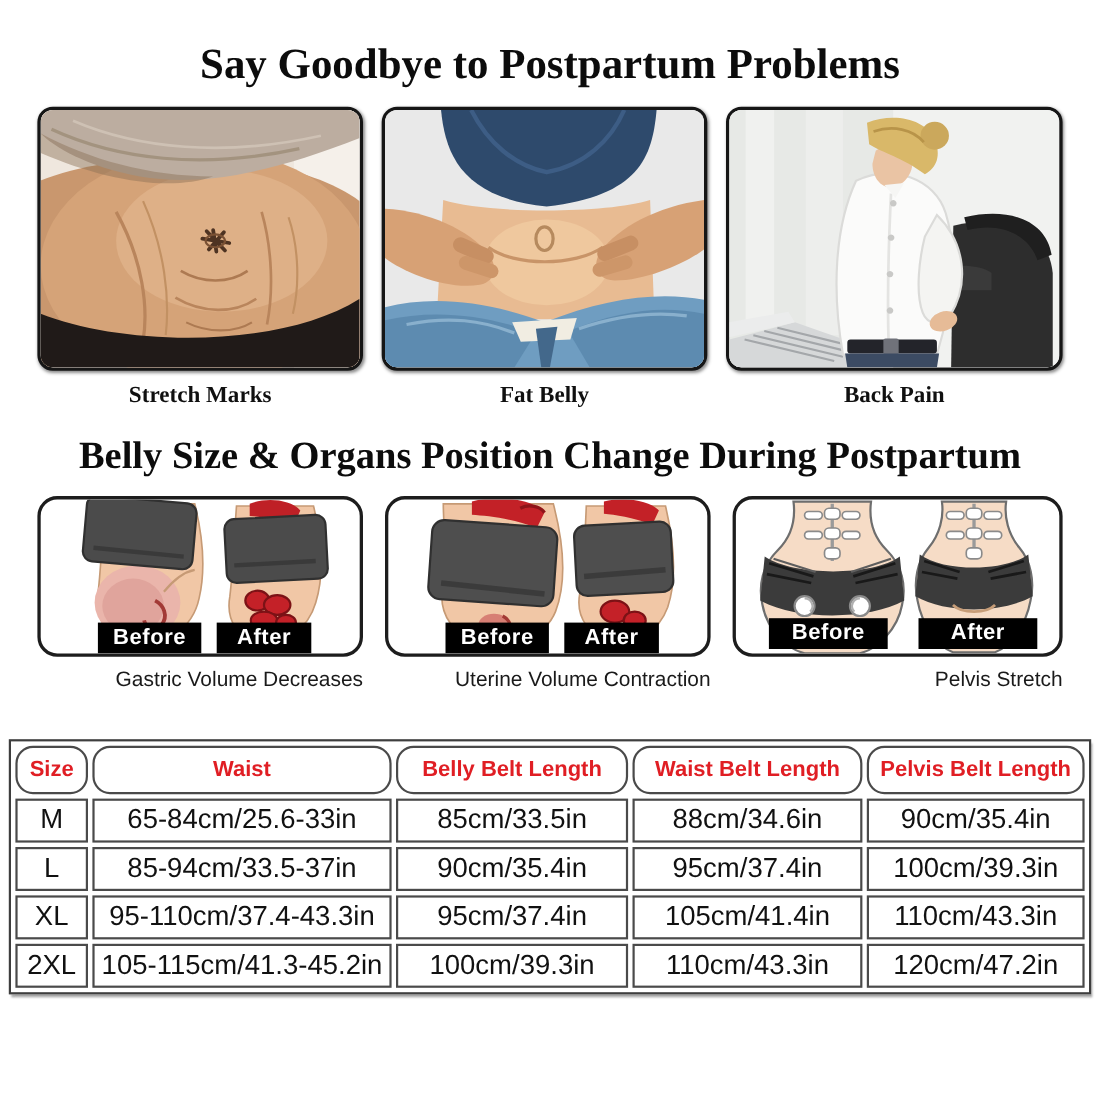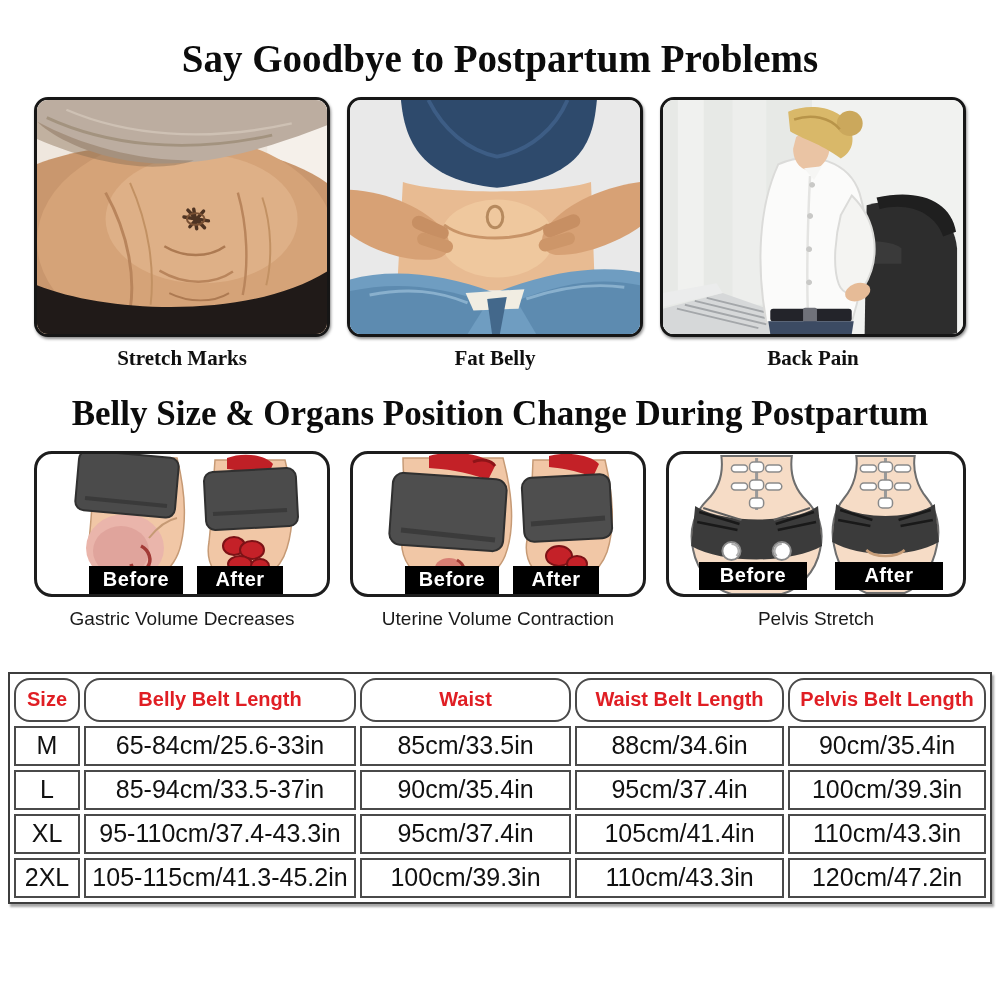--- a/index.html
+++ b/index.html
@@ -22,21 +22,21 @@
   .panel-wrap.wide { width:300px; }
   .panel { position:relative; height:146px; border:3px solid #1d1d1d; border-radius:18px;
            background:#fff; overflow:hidden; }
   .panel svg { display:block; width:100%; height:100%; }
   .pill { position:absolute; background:#000; color:#fff; font:bold 20px "Liberation Sans", sans-serif;
           height:28px; display:flex; align-items:center; justify-content:center; letter-spacing:.5px; }
   .p12 .pill-before { left:52px;  top:112px; width:94px; }
   .p12 .pill-after  { left:160px; top:112px; width:86px; }
   .p3  .pill-before { left:30px;  top:108px; width:108px; }
   .p3  .pill-after  { left:166px; top:108px; width:108px; }
-  .panel-cap { text-align:center; font:19px "Liberation Sans", sans-serif; color:#1a1a1a; margin-top:11px; }
+  .panel-cap { text-align:right; font:19px "Liberation Sans", sans-serif; color:#1a1a1a; margin-top:11px; }
 
   .table-outer { margin:42px 8px 0 8px; border:2px solid #3e3e3e; padding:4px; background:#fff;
                  box-shadow:2px 3px 2px rgba(0,0,0,.35); }
   .tgrid { display:grid; grid-template-columns:66px 272px 211px 209px 1fr; gap:4px; }
   .cell { border:2px solid #4a4a4a; background:#fff; display:flex; align-items:center; justify-content:center;
           text-align:center; }
   .cell.head { height:44px; font-weight:bold; font-size:20px; color:#e01e24;border-radius:16px; }
   .cell.data { height:40px; font-size:25px; color:#111; }
 </style>
 </head>
@@ -225,22 +225,22 @@
         <span class="pill pill-before">Before</span>
         <span class="pill pill-after">After</span>
       </div>
       <div class="panel-cap">Pelvis Stretch</div>
     </div>
   </div>
 
   <div class="table-outer">
     <div class="tgrid">
       <div class="cell head">Size</div>
+      <div class="cell head">Waist</div>
       <div class="cell head">Belly Belt Length</div>
-      <div class="cell head">Waist</div>
       <div class="cell head">Waist Belt Length</div>
       <div class="cell head">Pelvis Belt Length</div>
 
       <div class="cell data">M</div>
       <div class="cell data">65-84cm/25.6-33in</div>
       <div class="cell data">85cm/33.5in</div>
       <div class="cell data">88cm/34.6in</div>
       <div class="cell data">90cm/35.4in</div>
 
       <div class="cell data">L</div>

